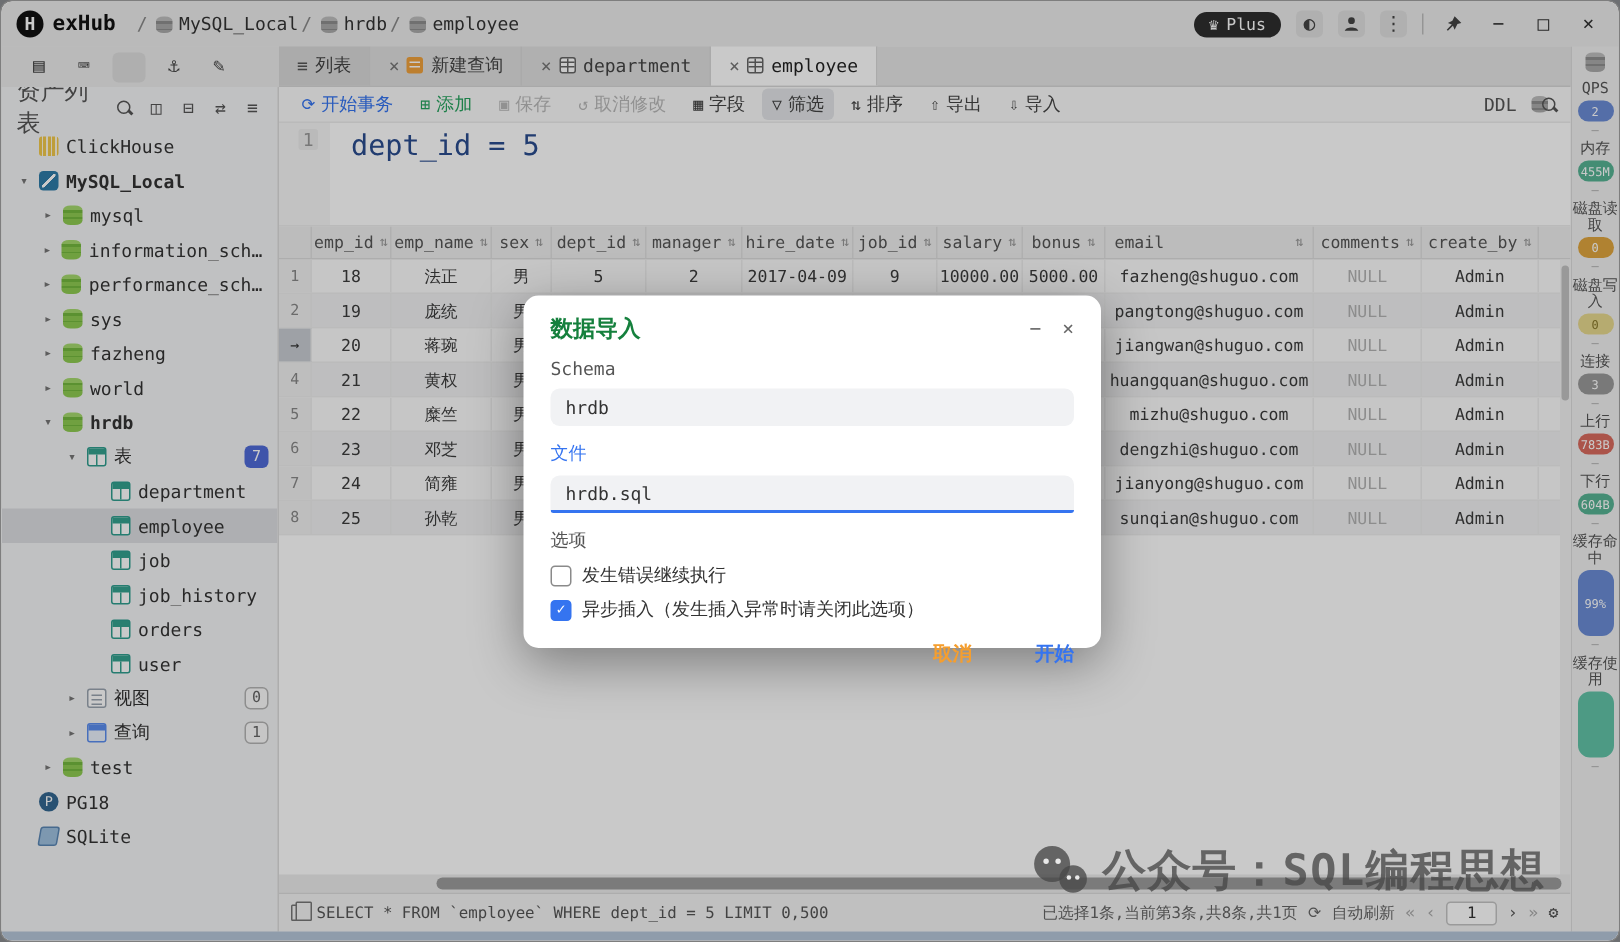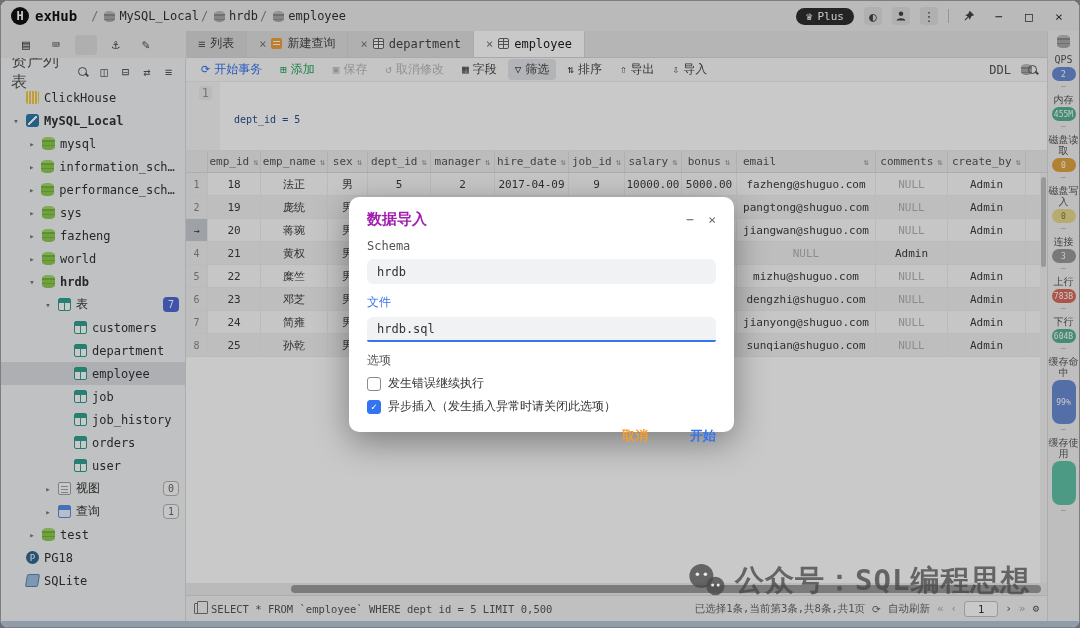--- a/index.html
+++ b/index.html
@@ -92,21 +92,21 @@
     padding:0 8px;background:#fafafa;border-bottom:1px solid #ececec;}
   .tbtn{display:flex;align-items:center;gap:4px;padding:2px 7px;border-radius:4px;font-size:12px;color:#444;}
   .tbtn .tglyph{font-size:11px;}
   .tbtn.tb-blue{color:#3574f0;} .tbtn.tb-green{color:#27a35f;} .tbtn.tb-dis{color:#b9b9b9;}
   .tbtn.tb-active{background:#e3e5e8;}
   #toolbar .tright{margin-left:auto;display:flex;align-items:center;gap:10px;color:#555;}
 
   #editor{position:absolute;top:24px;left:0;right:0;height:69px;background:#fff;border-bottom:1px solid #ececec;display:flex;}
   #editor .gutter{width:34px;background:#f7f7f7;color:#999;text-align:right;padding:4px 8px 0 0;font-size:12px;}
   #editor .gutter .ln{background:#ececec;border-radius:2px;padding:0 3px;}
-  #editor .code{padding:4px 0 0 14px;font-size:10px;color:#2b4d8f;margin-top:28px;}
+  #editor .code{padding:4px 0 0 14px;font-size:19px;color:#2b4d8f;}
 
   #thead{position:absolute;top:93px;left:0;right:0;height:22px;display:flex;background:#efefef;
     border-bottom:1px solid #dcdcdc;color:#555;font-size:11px;overflow:hidden;}
   .th{flex:none;display:flex;align-items:center;justify-content:center;gap:4px;border-right:1px solid #e0e0e0;overflow:hidden;white-space:nowrap;}
   .sorticon{display:none;color:#999;font-size:9px;}
   .sorticon.show{display:inline;}
   #thead > div:nth-of-type(1){width:22px;} #thead > div:nth-of-type(2){width:53px;}
   #thead > div:nth-of-type(3){width:67px;} #thead > div:nth-of-type(4){width:40px;}
   #thead > div:nth-of-type(5){width:63px;} #thead > div:nth-of-type(6){width:64px;text-align:center;}
   #thead > div:nth-of-type(7){width:74px;} #thead > div:nth-of-type(8){width:56px;}
@@ -144,21 +144,21 @@
   #statusbar .sright{margin-left:auto;display:flex;align-items:center;gap:7px;color:#666;white-space:nowrap;}
   .pg-ch{color:#aaa;font-size:11px;} .pg-ch.dark{color:#555;}
   .pg-input{width:34px;height:16px;border:1px solid #c4c4c4;border-radius:3px;background:#fff;
     display:flex;align-items:center;justify-content:center;font-size:10.5px;color:#333;}
 
   
   #overlay{position:absolute;inset:0;background:rgba(0,0,0,0.21);z-index:40;}
   #dialog{position:absolute;left:348px;top:196px;width:385px;height:235px;background:#fff;border-radius:10px;
     z-index:50;box-shadow:0 10px 34px rgba(0,0,0,.38);padding:13px 18px 12px;}
   .dlg-head{display:flex;align-items:center;}
-  .dlg-title{font-size:15px;font-weight:bold;color:#a21caf;}
+  .dlg-title{font-size:15px;font-weight:bold;color:#15803d;}
   .dlg-win{margin-left:auto;display:flex;gap:14px;color:#666;font-size:13px;}
   .dlg-label{margin-top:10px;font-size:12px;color:#555;}
   .dlg-label.link{color:#3574f0;}
   .dlg-input{margin-top:6px;height:25px;background:#f1f2f4;border-radius:6px;display:flex;align-items:center;
     padding:0 10px;font-size:12px;color:#333;}
   .dlg-input.focus{border-bottom:2px solid #3574f0;border-radius:6px 6px 2px 2px;}
   .crow{display:flex;align-items:center;gap:7px;margin-top:6px;font-size:12px;color:#333;}
   .cbox{width:14px;height:14px;border:1.5px solid #8a8a8a;border-radius:3px;background:#fff;flex:none;
     display:flex;align-items:center;justify-content:center;}
   .cbox.checked{background:#3574f0;border-color:#3574f0;color:#fff;font-size:10px;}
@@ -362,26 +362,20 @@
 
         </div>
 
         <div class="titem lv2">
           <span class="chev">▾</span>
           <span class="si si-table"></span>
           <span class="tlabel">表</span>
           <span class="badge solid">7</span>
         </div>
 
-        <div class="titem lv3">
-          <span class="chev"></span>
-          <span class="si si-table"></span>
-          <span class="tlabel">customers</span>
-
-        </div>
 
         <div class="titem lv3">
           <span class="chev"></span>
           <span class="si si-table"></span>
           <span class="tlabel">department</span>
 
         </div>
 
         <div class="titem lv3 sel">
           <span class="chev"></span>
@@ -853,20 +847,23 @@
             </div>
 
               <div class="td">
               <span></span>
             </div>
 
               <div class="td">
               <span></span>
             </div>
 
+              <div class="td">
+              <span>huangquan@shuguo.com</span>
+            </div>
 
               <div class="td">
               <span class="null">NULL</span>
             </div>
 
               <div class="td">
               <span>Admin</span>
             </div>
 
               <div class="td"></div>

